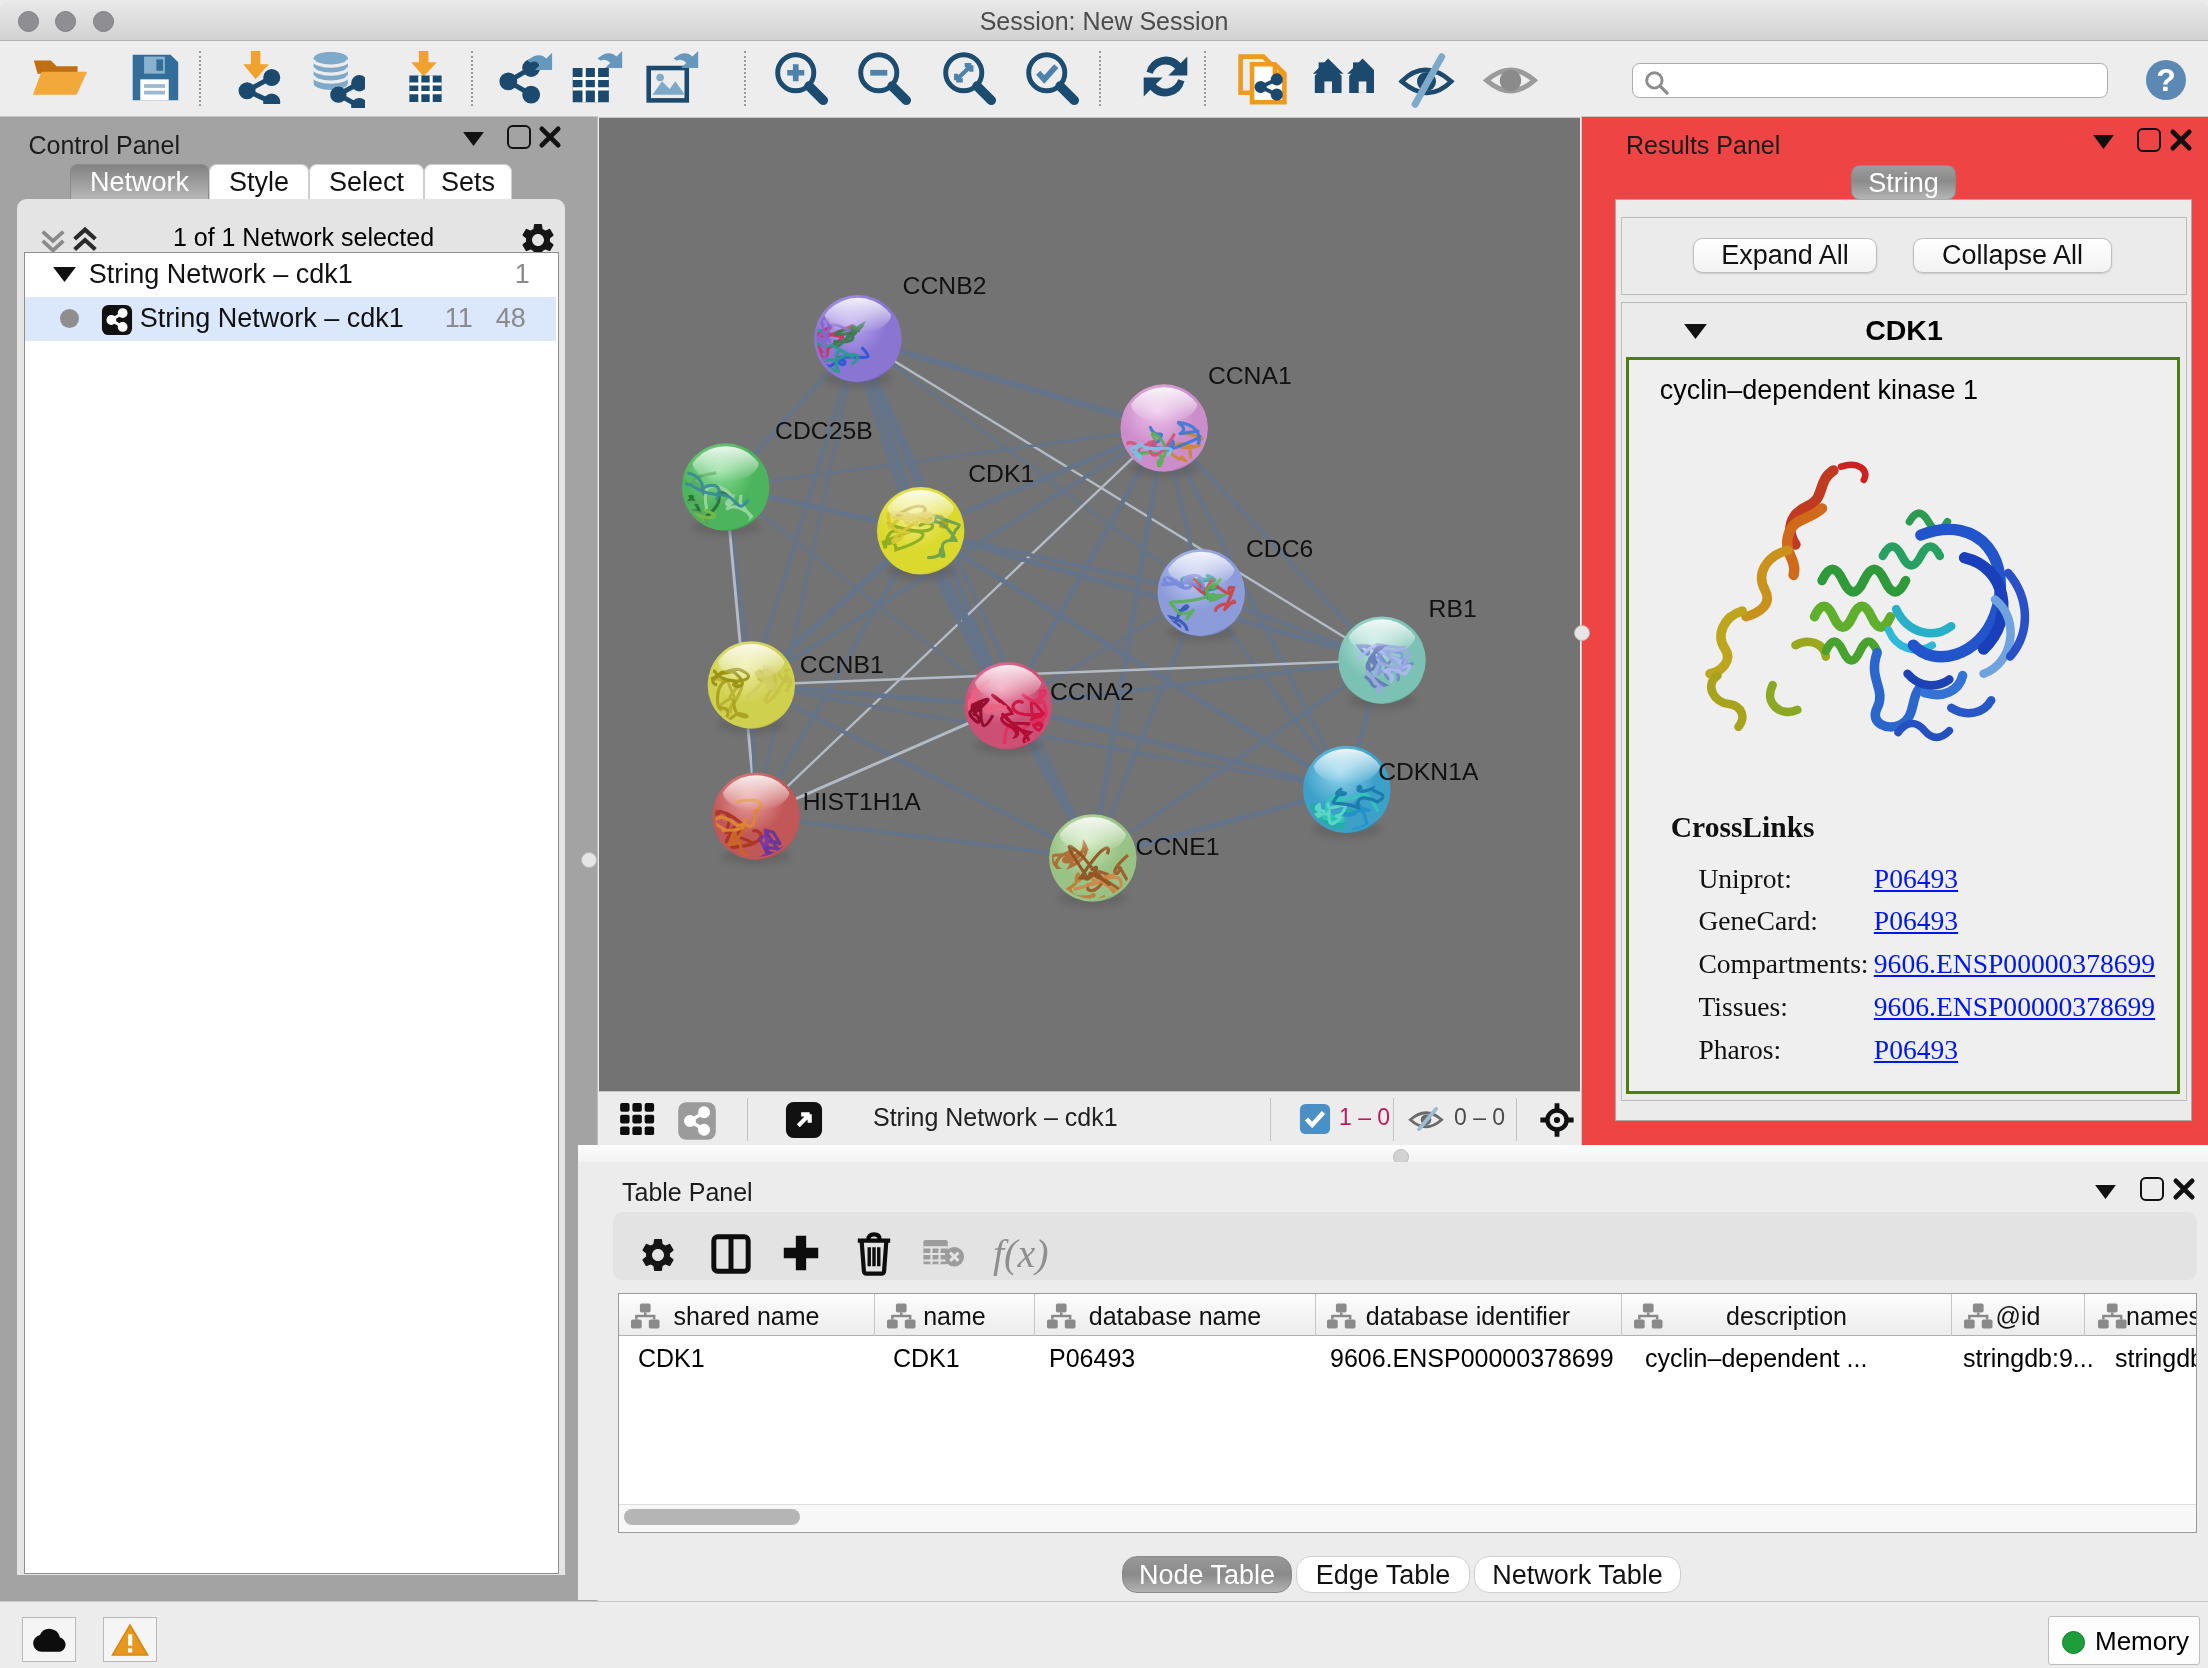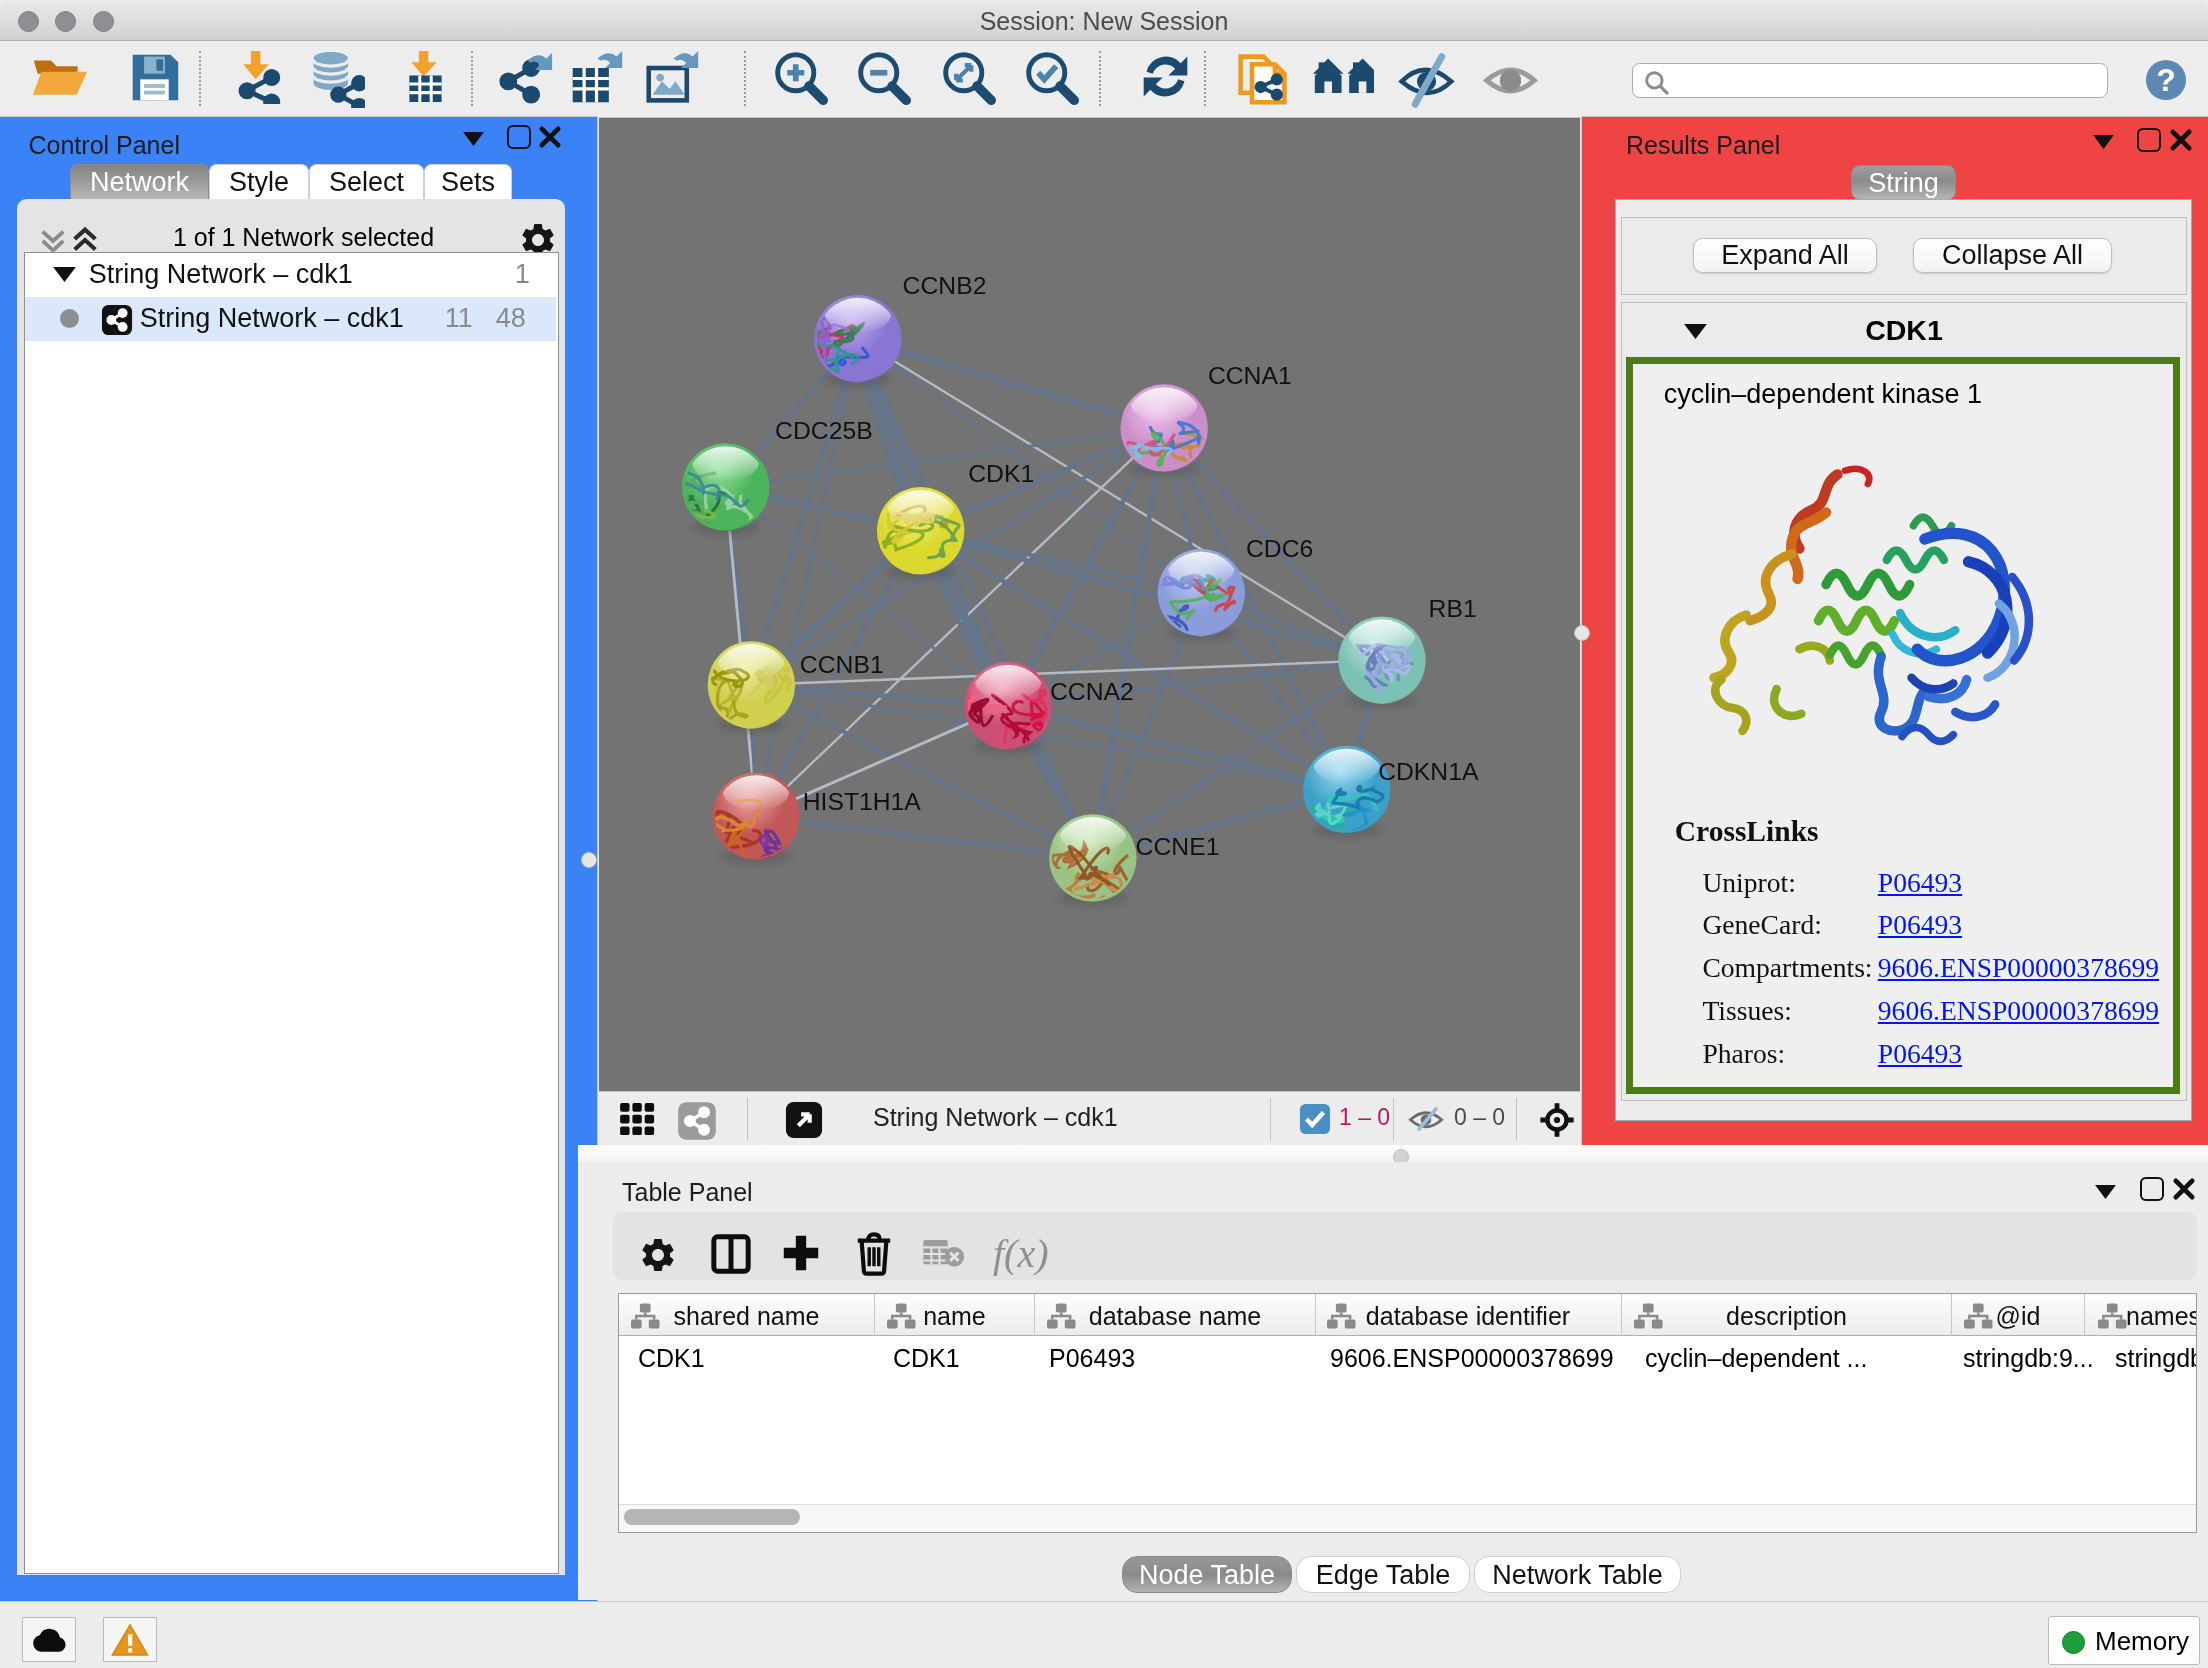--- a/index.html
+++ b/index.html
@@ -12,21 +12,21 @@
 #wtitle { position:absolute; top:0; left:0; width:2208px; height:40px; text-align:center;
   line-height:42px; font-size:25px; color:#4c4c4c; }
 #toolbar { position:absolute; left:0; top:41px; width:2208px; height:75px; background:#ededed; }
 .sep { position:absolute; top:9.5px; height:55px; width:0; border-left:2.9px dotted #9a9a9a; }
 .ticon { position:absolute; top:7.6px; }
 #searchbox { position:absolute; left:1632px; top:63px; width:476px; height:35px; background:#fff;
   border:1.9px solid #ababab; border-radius:7.6px; }
 #helpbtn { position:absolute; left:2146px; top:60px; width:40px; height:40px; border-radius:50%;
   background:#5b89b4; color:#fff; font-size:32px; font-weight:bold; text-align:center; line-height:40px; }
 
-#cpanel { position:absolute; left:0; top:116px; width:598px; height:1486px; background:#3b82f6;
+#cpanel { position:absolute; left:0; top:116px; width:598px; height:1486px; background:#a3a3a3;
   border-right:1px solid #bdbdbd; border-top:1px solid #c6c6c6;}
 .ptitle { font-size:25px; color:#1c1c1c; }
 .tabrow { position:absolute; display:flex; }
 .tab { font-size:27px; text-align:center; border:1px solid #cfcfcf; border-bottom:none;
   background:#fff; color:#111; border-radius:7.6px 7.6px 0 0; line-height:34px; height:35px; }
 .tabsel { background:linear-gradient(#828282,#b7b7b7); color:#fff; border-color:#8b8b8b; }
 #cp-inner { position:absolute; left:17px; top:82px; width:548px; height:1376px;
   background:#e4e4e4; border-radius:9.5px 9.5px 0 0; }
 #cp-head { position:absolute; left:0px; top:19px; width:548px; height:43px; }
 #cp-tree { position:absolute; left:6.7px; top:53px; width:535px; height:1322px; background:#fff;
@@ -612,21 +612,21 @@
   <div style="position:absolute;left:33px;top:82px;width:577px;height:922px;background:#ebebeb;border:1.9px solid #a9a9a9;"></div>
   <div style="position:absolute;left:39px;top:100px;width:566px;height:78px;background:#ebebeb;border:1.9px solid #bdbdbd;">
     <div class="rbtn" style="position:absolute;left:71px;top:20px;width:184px;">Expand All</div>
     <div class="rbtn" style="position:absolute;left:291px;top:20px;width:199px;">Collapse All</div>
   </div>
   <div style="position:absolute;left:39px;top:185px;width:566px;height:799px;background:#ebebeb;border:1.9px solid #bdbdbd;">
     <svg style="position:absolute;left:61px;top:19px;" width="25" height="19" viewBox="0 0 13 10">
         <path fill="#111" d="M0.5 1 h12 L6.5 9z"></path>
       </svg>
     <div style="position:absolute;left:0;top:10.5px;width:100%;text-align:center;font-size:28.5px;font-weight:bold;">CDK1</div>
-    <div style="position:absolute;left:3.8px;top:54px;width:554px;height:737px;background:#efefef;border:7px solid #4d7c0f;">
+    <div style="position:absolute;left:3.8px;top:54px;width:554px;height:737px;background:#efefef;border:3px solid #4d7c0f;">
       <div style="position:absolute;left:31px;top:15px;font-size:27px;">cyclin–dependent kinase 1</div>
       <svg id="protein" style="position:absolute;left:52px;top:99px;" width="360" height="304" viewBox="0 0 378 320">
         <g fill="none" stroke-linecap="round">
           <path d="M168 8 c18 -6 30 4 24 14" stroke="#cc2222" stroke-width="7"></path>
           <path d="M160 12 c-18 12 -8 30 -28 38 c-18 8 -22 26 -12 40" stroke="#c03a22" stroke-width="11"></path>
           <path d="M148 52 c-16 14 -32 10 -36 30 c-4 18 10 24 6 40" stroke="#d06a1a" stroke-width="11"></path>
           <path d="M112 96 c-22 6 -34 24 -24 42 c8 15 -6 24 -20 28" stroke="#c8921d" stroke-width="10"></path>
           <path d="M64 160 c-20 6 -28 26 -18 40 c8 12 -4 24 -16 26" stroke="#bda51e" stroke-width="10"></path>
           <path d="M38 228 c-14 10 -4 28 12 30 c14 2 18 14 10 24" stroke="#a8a31c" stroke-width="9"></path>
           <path d="M96 238 c-10 20 10 34 26 26" stroke="#8ba822" stroke-width="9"></path>

